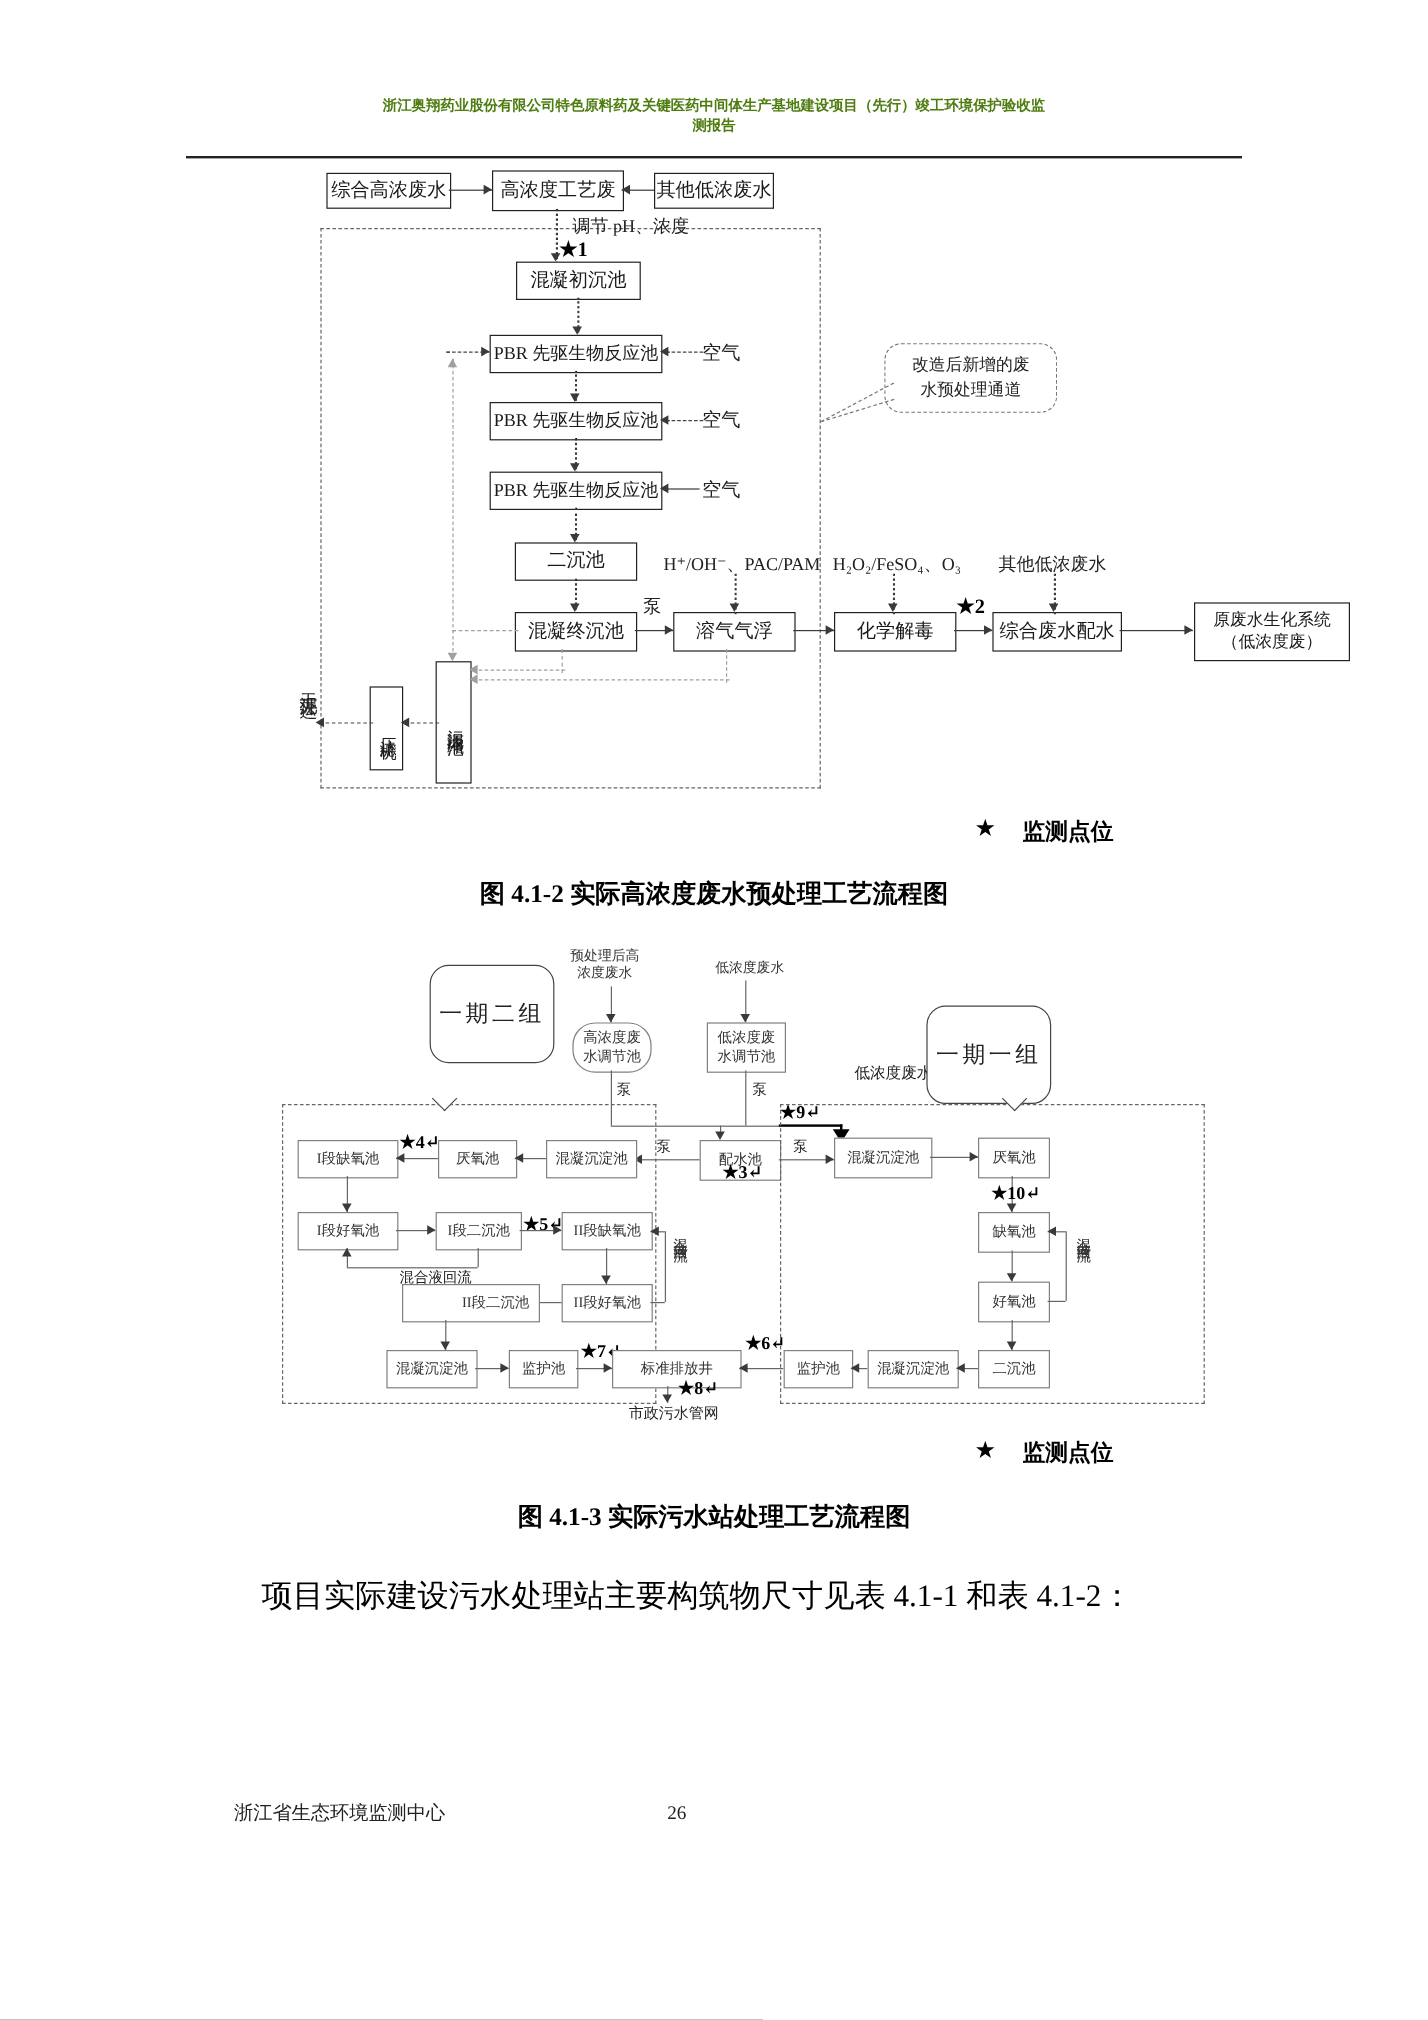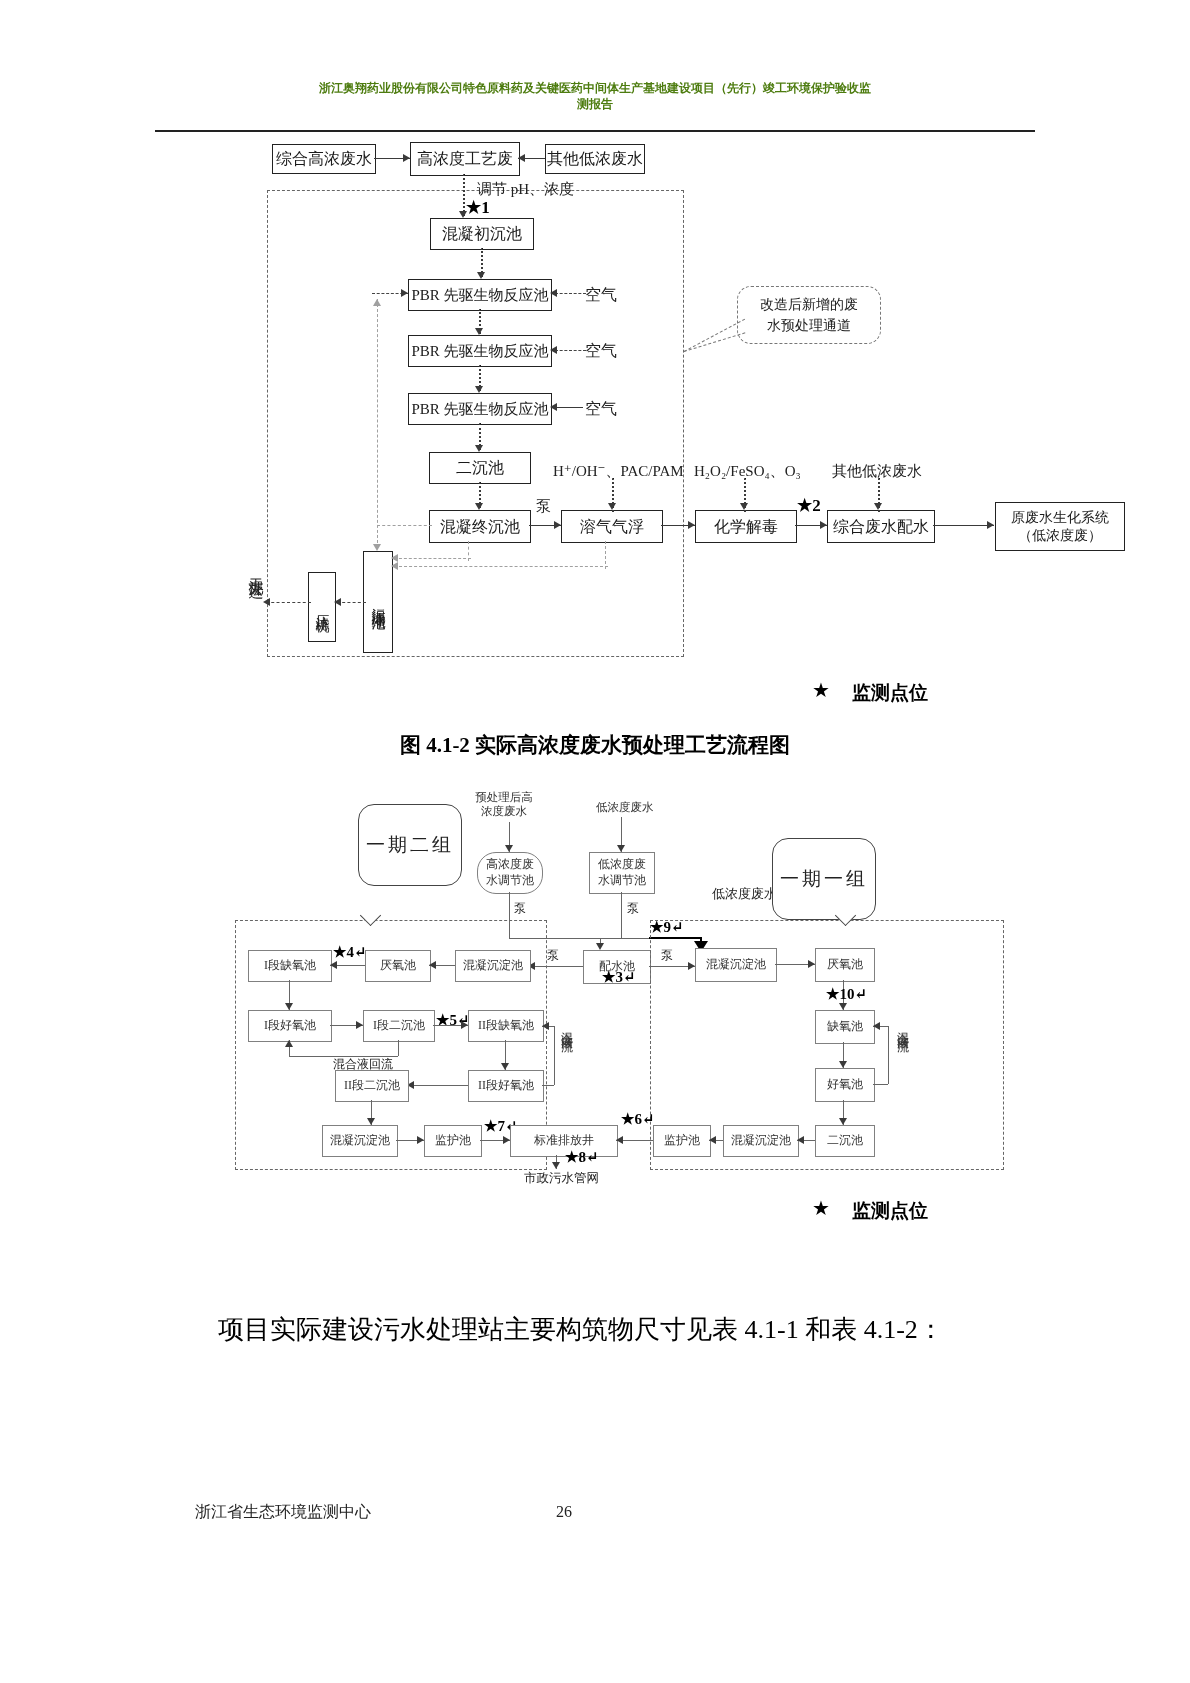--- a/index.html
+++ b/index.html
@@ -234,21 +234,21 @@
   <i class="hl thin" style="left:289px;top:1056px;width:109px;"></i>
   <i class="vl thin" style="left:289px;top:1040px;height:16px;"></i>
   <i class="ar u" style="left:284.5px;top:1040px;"></i>
 
   <i class="vl thin" style="left:505px;top:1040px;height:30px;"></i>
   <i class="ar d" style="left:500.5px;top:1063px;"></i>
   <div class="b2" style="left:468px;top:1070px;width:74px;height:30px;">II段好氧池</div>
   <i class="hl thin" style="left:407px;top:1085px;width:61px;"></i>
   <i class="ar l" style="left:407px;top:1080.5px;"></i>
   <div class="lbl" style="left:333px;top:1057px;font-size:12px;">混合液回流</div>
-  <div class="b2" style="left:335px;top:1070px;width:72px;height:30px;">II段二沉池</div>
+  <div class="b2" style="left:335px;top:1070px;width:72px;height:30px;padding-left:41px;">II段二沉池</div>
 
   <i class="hl thin" style="left:542px;top:1085px;width:12px;"></i>
   <i class="vl thin" style="left:554px;top:1026px;height:59px;"></i>
   <i class="hl thin" style="left:542px;top:1026px;width:12px;"></i>
   <i class="ar l" style="left:542px;top:1021.5px;"></i>
   <div class="vtext" style="left:558px;top:1022px;height:70px;font-size:12px;">混合液回流</div>
 
   <i class="vl thin" style="left:371px;top:1100px;height:25px;"></i>
   <i class="ar d" style="left:366.5px;top:1118px;"></i>
   <div class="b2" style="left:322px;top:1125px;width:74px;height:30px;">混凝沉淀池</div>
@@ -290,19 +290,20 @@
   <i class="hl thin" style="left:873px;top:1084px;width:15px;"></i>
   <i class="vl thin" style="left:888px;top:1026px;height:58px;"></i>
   <i class="hl thin" style="left:873px;top:1026px;width:15px;"></i>
   <i class="ar l" style="left:873px;top:1021.5px;"></i>
   <div class="vtext" style="left:894px;top:1022px;height:70px;font-size:12px;">混合液回流</div>
   <i class="vl thin" style="left:843px;top:1100px;height:25px;"></i>
   <i class="ar d" style="left:838.5px;top:1118px;"></i>
 
   <div class="legend-star" style="left:812px;top:1196px;">★</div>
   <div class="legend-txt" style="left:852px;top:1198px;">监测点位</div>
+  <div class="cap" style="top:1250px;">图 4.1-3  实际污水站处理工艺流程图</div>
 
   <div class="lbl" style="left:218px;top:1314px;font-size:26px;color:#000;">项目实际建设污水处理站主要构筑物尺寸见表 4.1-1 和表 4.1-2：</div>
 
   <div class="lbl" style="left:195px;top:1502px;font-size:16px;">浙江省生态环境监测中心</div>
   <div class="lbl" style="left:556px;top:1502px;font-size:16px;">26</div>
 
 </div>
 
 </body></html>

